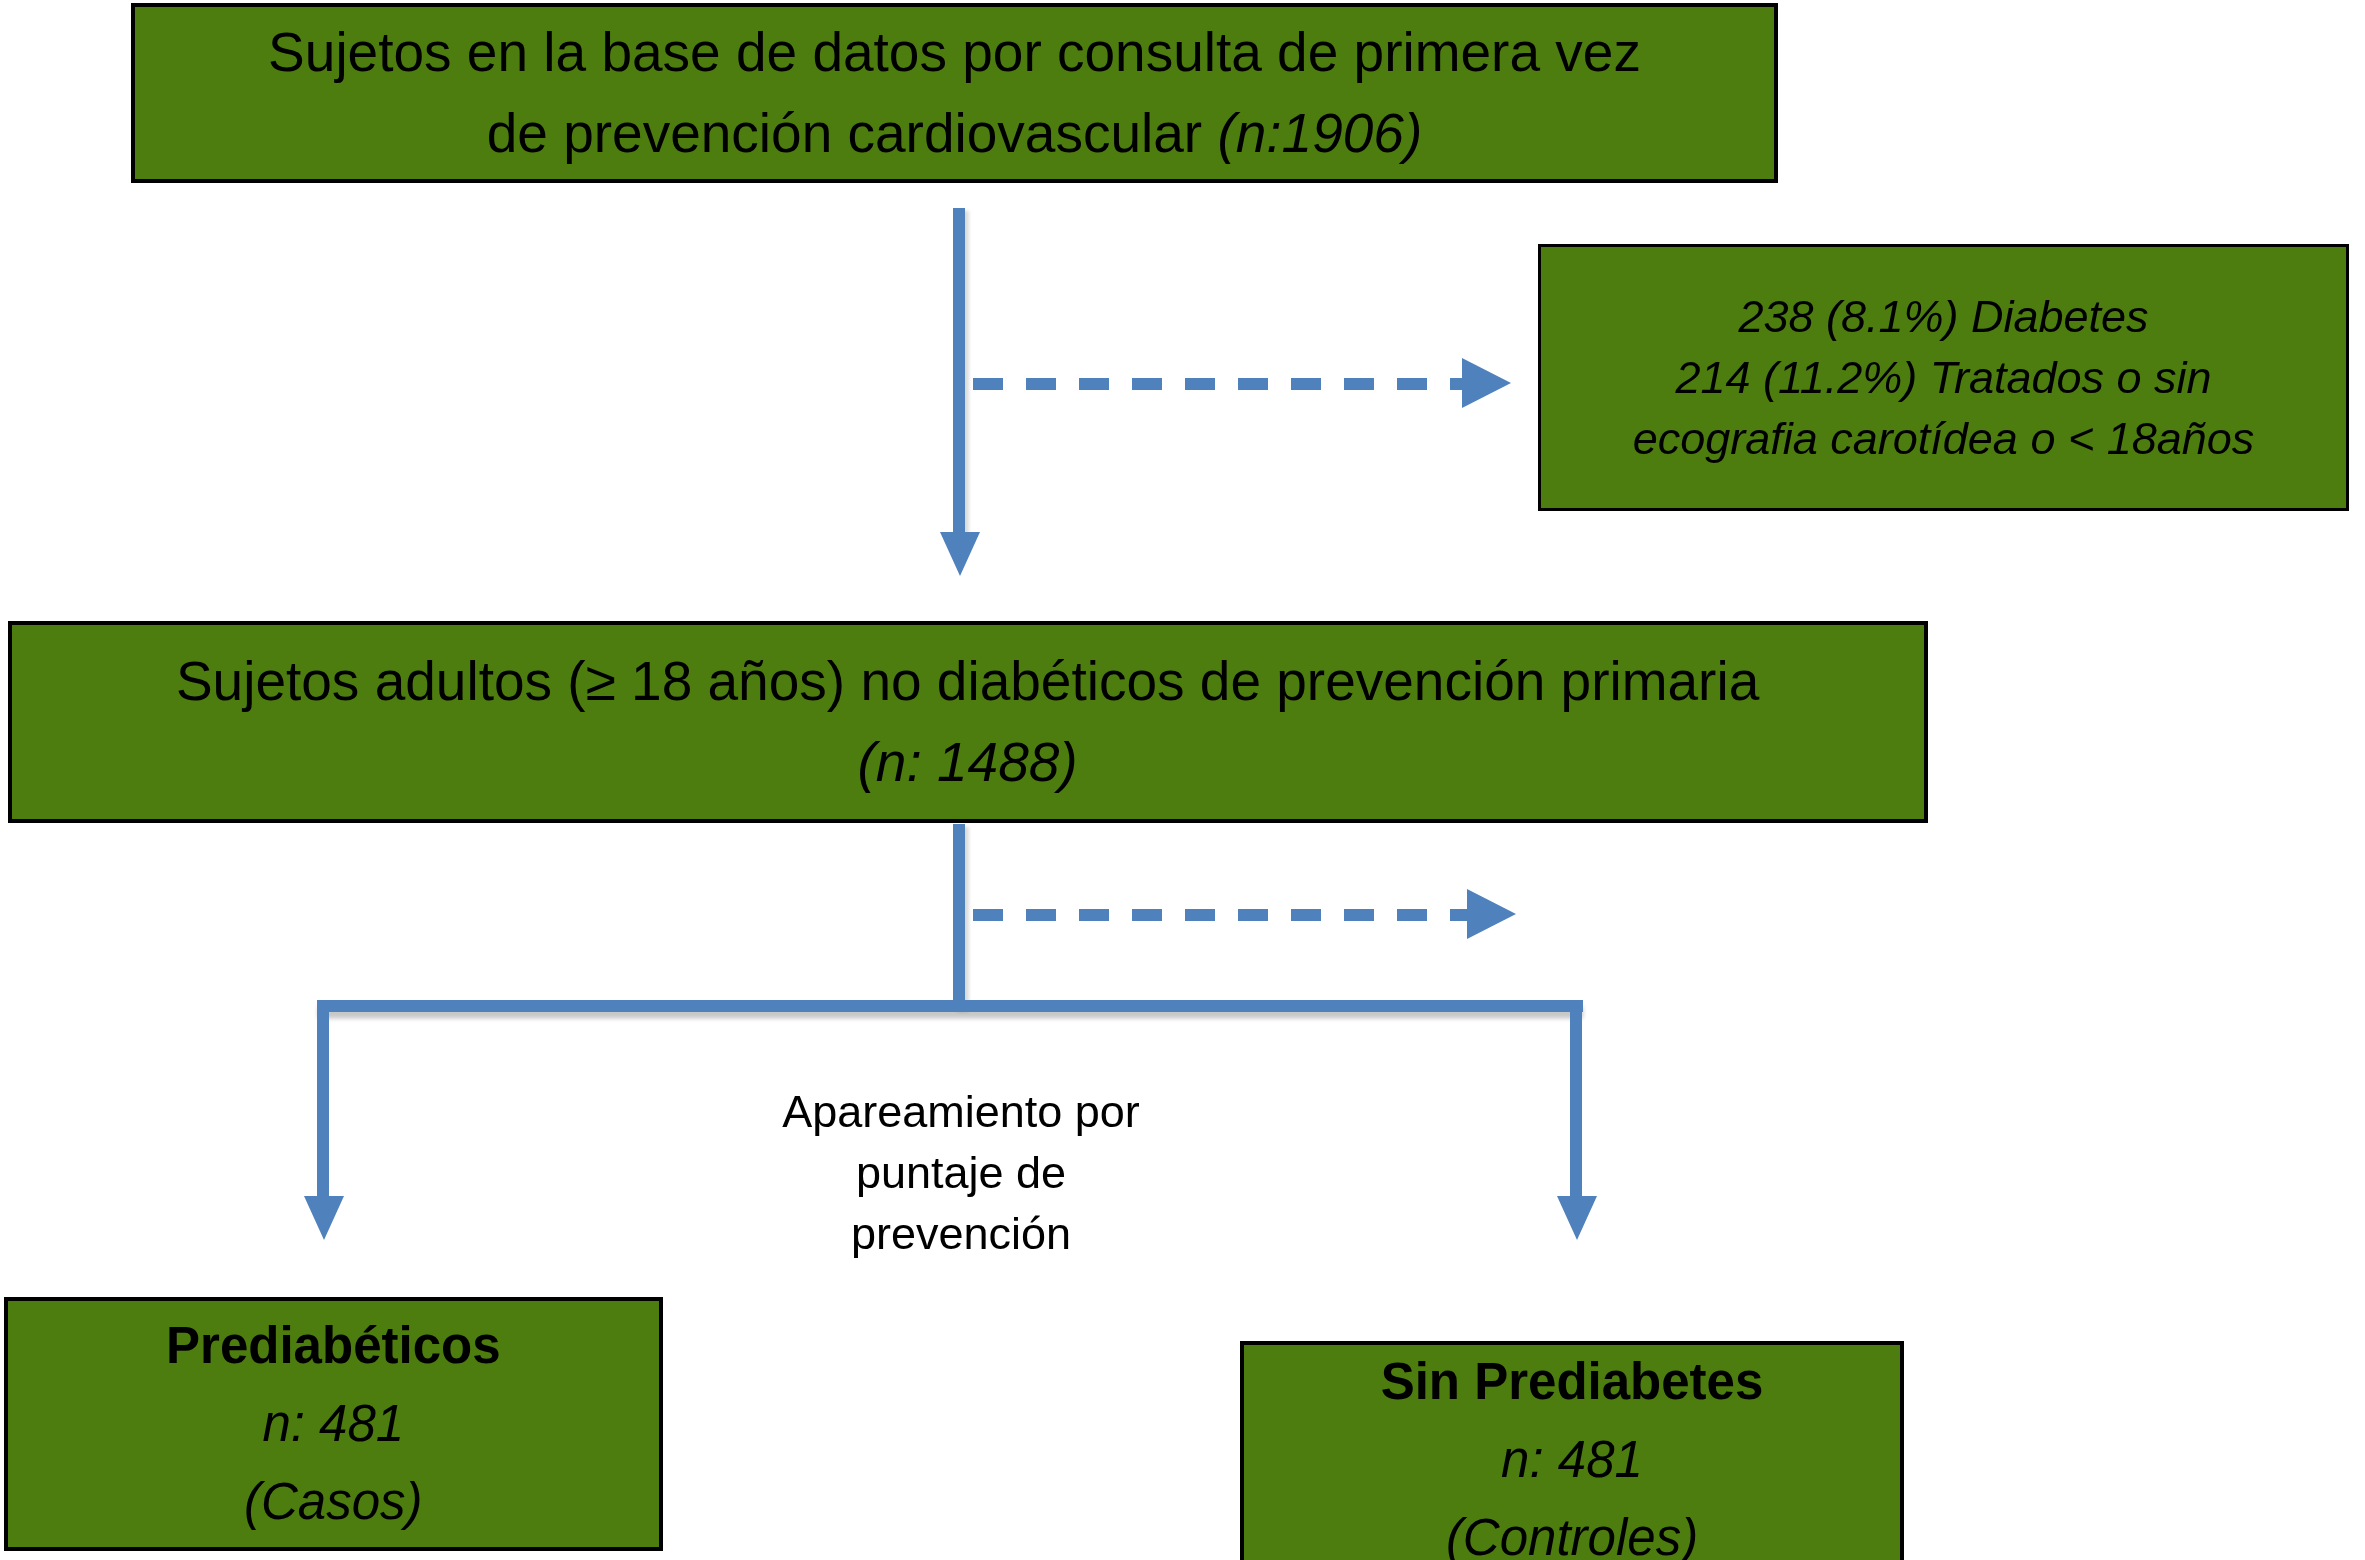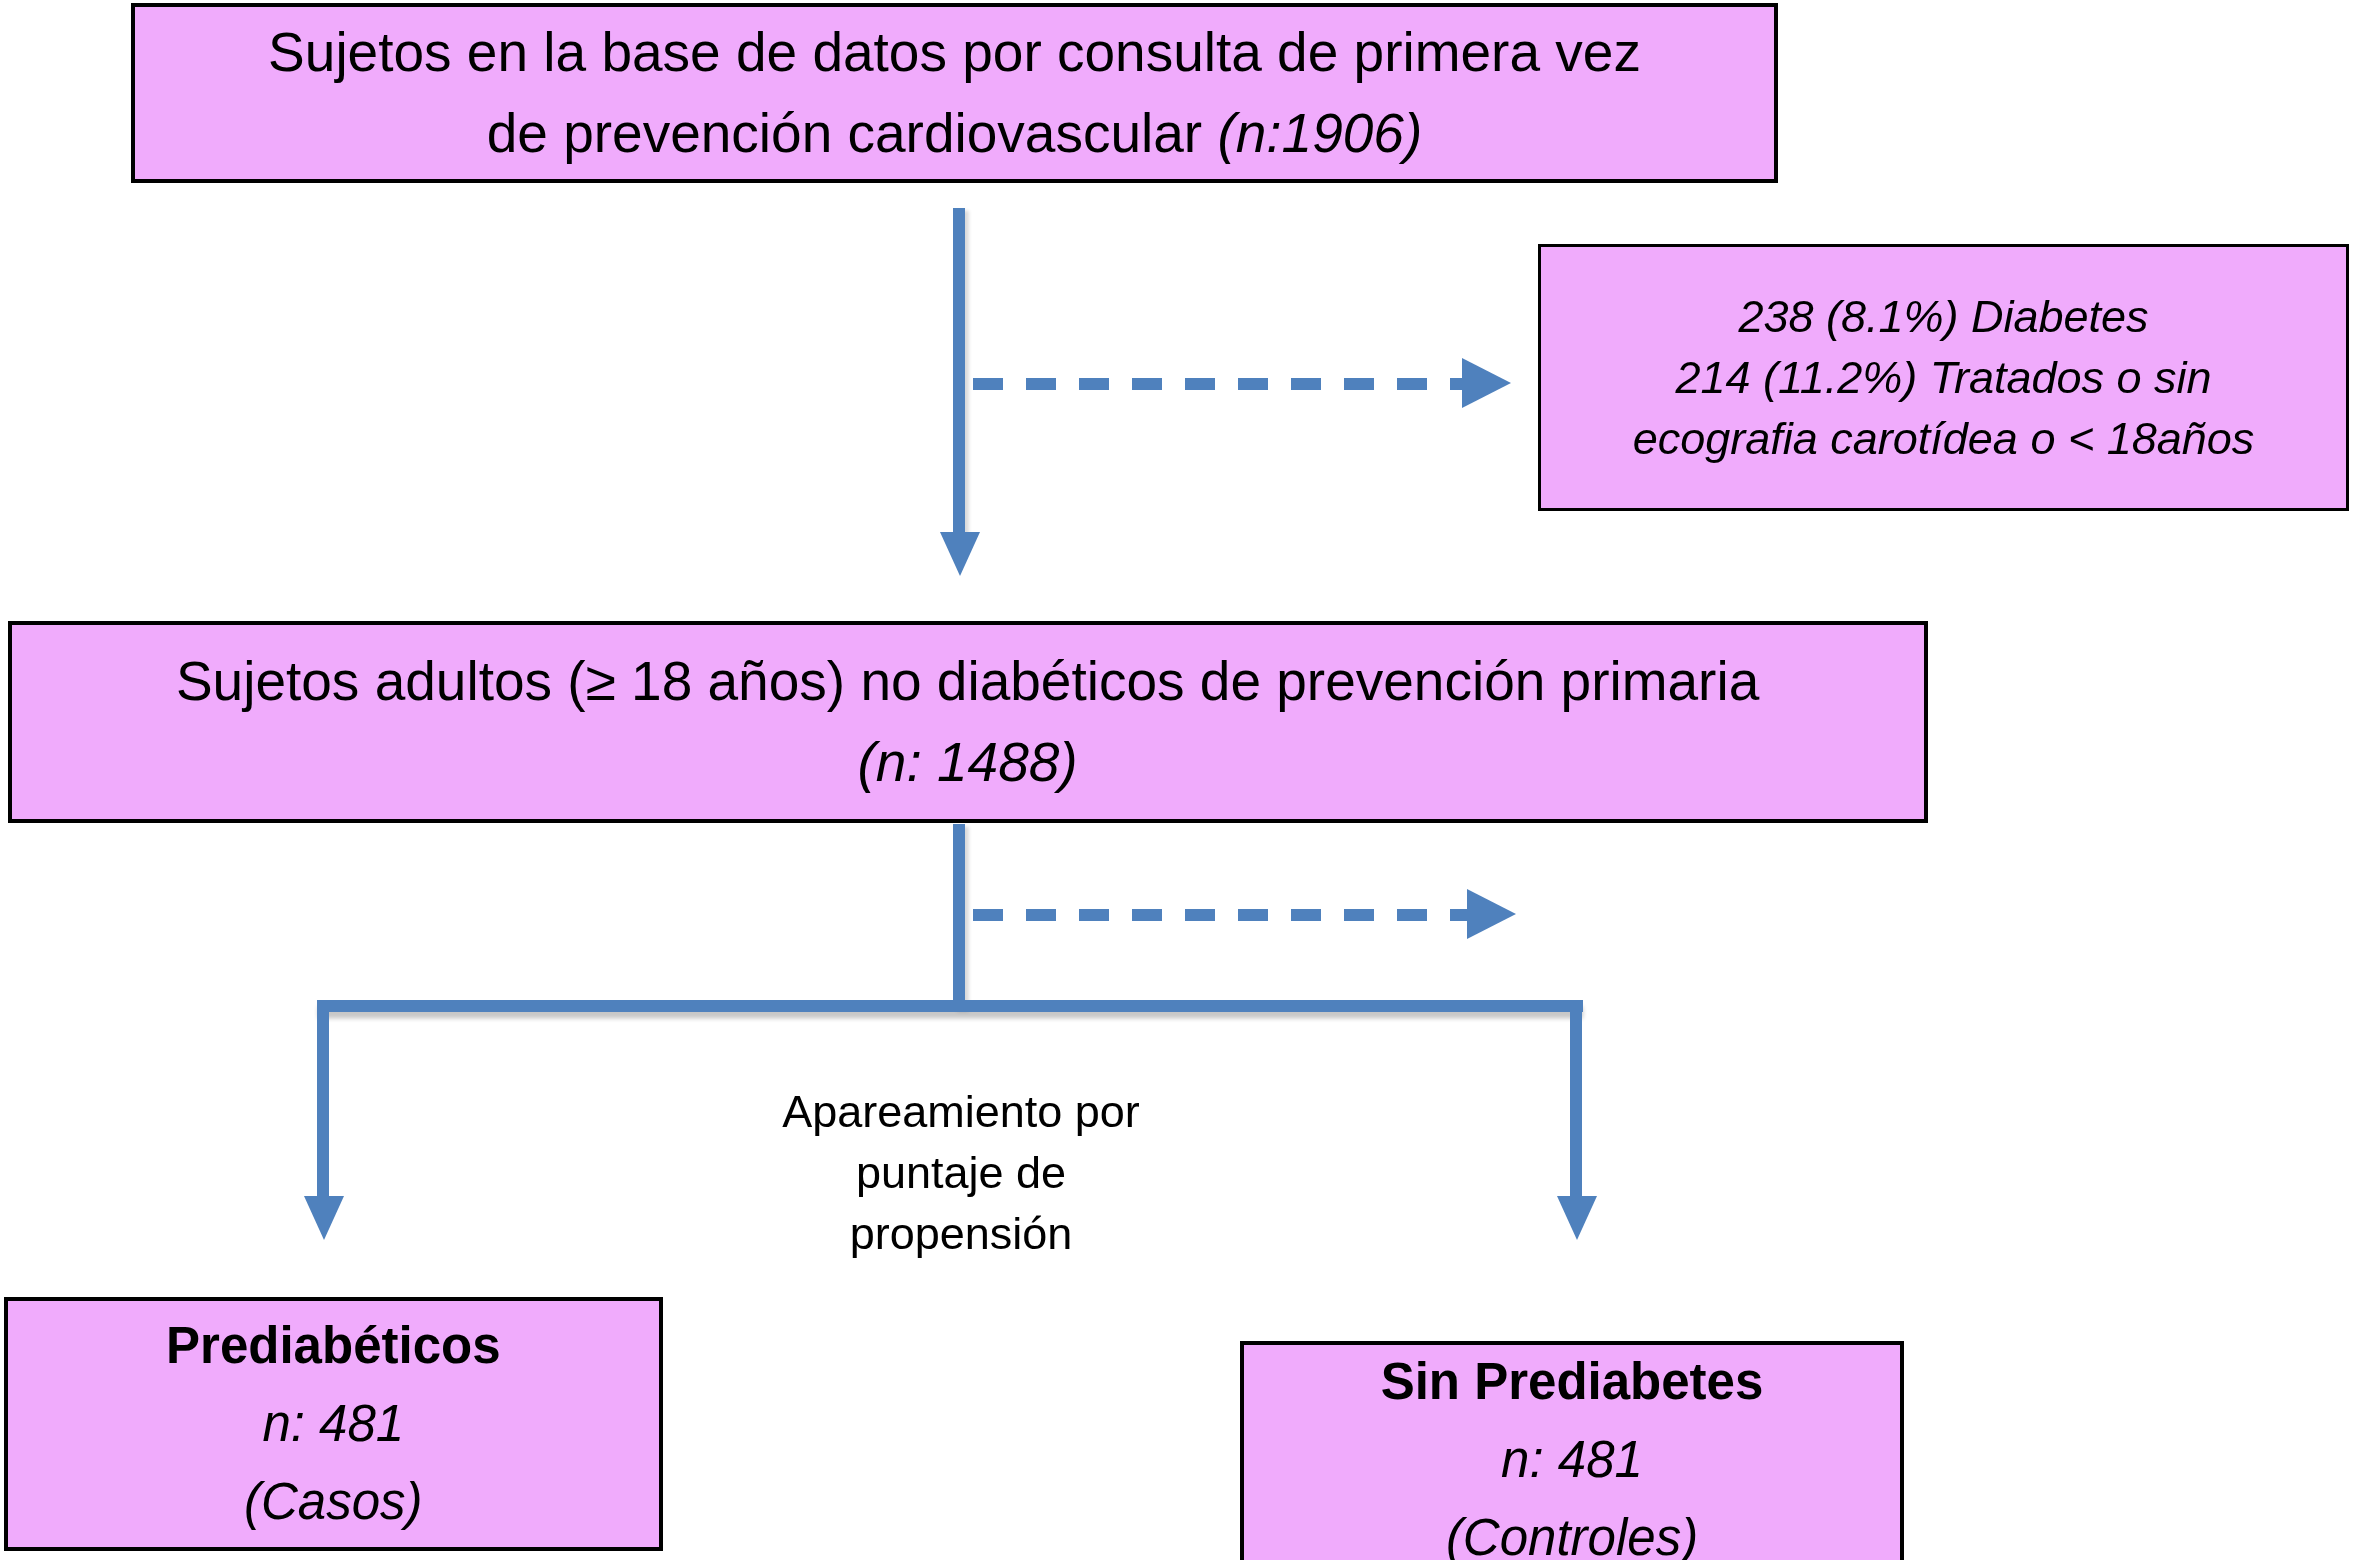--- a/index.html
+++ b/index.html
@@ -7,21 +7,21 @@
     --border:#000000;
     --text:#000000;
   }
   html,body{margin:0;padding:0;background:#ffffff;}
   body{
     width:2366px;height:1561px;position:relative;overflow:hidden;
     font-family:"Liberation Sans", sans-serif;color:var(--text);
   }
   .canvas{position:absolute;inset:0;}
   .box{
-    position:absolute;background:#f0abfc;border:3.8px solid var(--border);
+    position:absolute;background:#4d7c0f;border:3.8px solid var(--border);
     display:flex;flex-direction:column;align-items:center;justify-content:center;
     text-align:center;box-sizing:border-box;
   }
   .box.heavy{border-width:4.7px;}
   .big-line{font-size:55px;line-height:81px;white-space:nowrap;}
   .excl-line{font-size:45px;line-height:61px;font-style:italic;white-space:nowrap;}
   .it{font-style:italic;}
   .bottom-title{font-size:51px;line-height:78px;font-weight:bold;white-space:nowrap;}
   .bottom-sub{font-size:51px;line-height:78px;font-weight:normal;font-style:italic;white-space:nowrap;}
   .match-label{
@@ -87,21 +87,21 @@
 
   <div class="shaft-v" style="left:317px;top:1000px;height:198px;"></div>
   <div class="head-down" style="left:304px;top:1196px;"></div>
 
   <div class="shaft-v" style="left:1570px;top:1000px;height:198px;"></div>
   <div class="head-down" style="left:1557px;top:1196px;"></div>
 
   <div class="match-label" style="left:677px;top:1081px;width:568px;">
     <div>Apareamiento por</div>
     <div>puntaje de</div>
-    <div>propensión</div>
+    <div>prevención</div>
   </div>
 
   <div class="box heavy" style="left:3.8px;top:1297px;width:659px;height:254px;text-align:right;">
     <div class="bottom-title">Prediabéticos</div>
     <div class="bottom-sub">n: 481</div>
     <div class="bottom-sub">(Casos)</div>
   </div>
 
   <div class="box heavy" style="left:1240px;top:1297px;width:664px;height:237px;margin-top:44px;">
     <div class="bottom-title">Sin Prediabetes</div>

